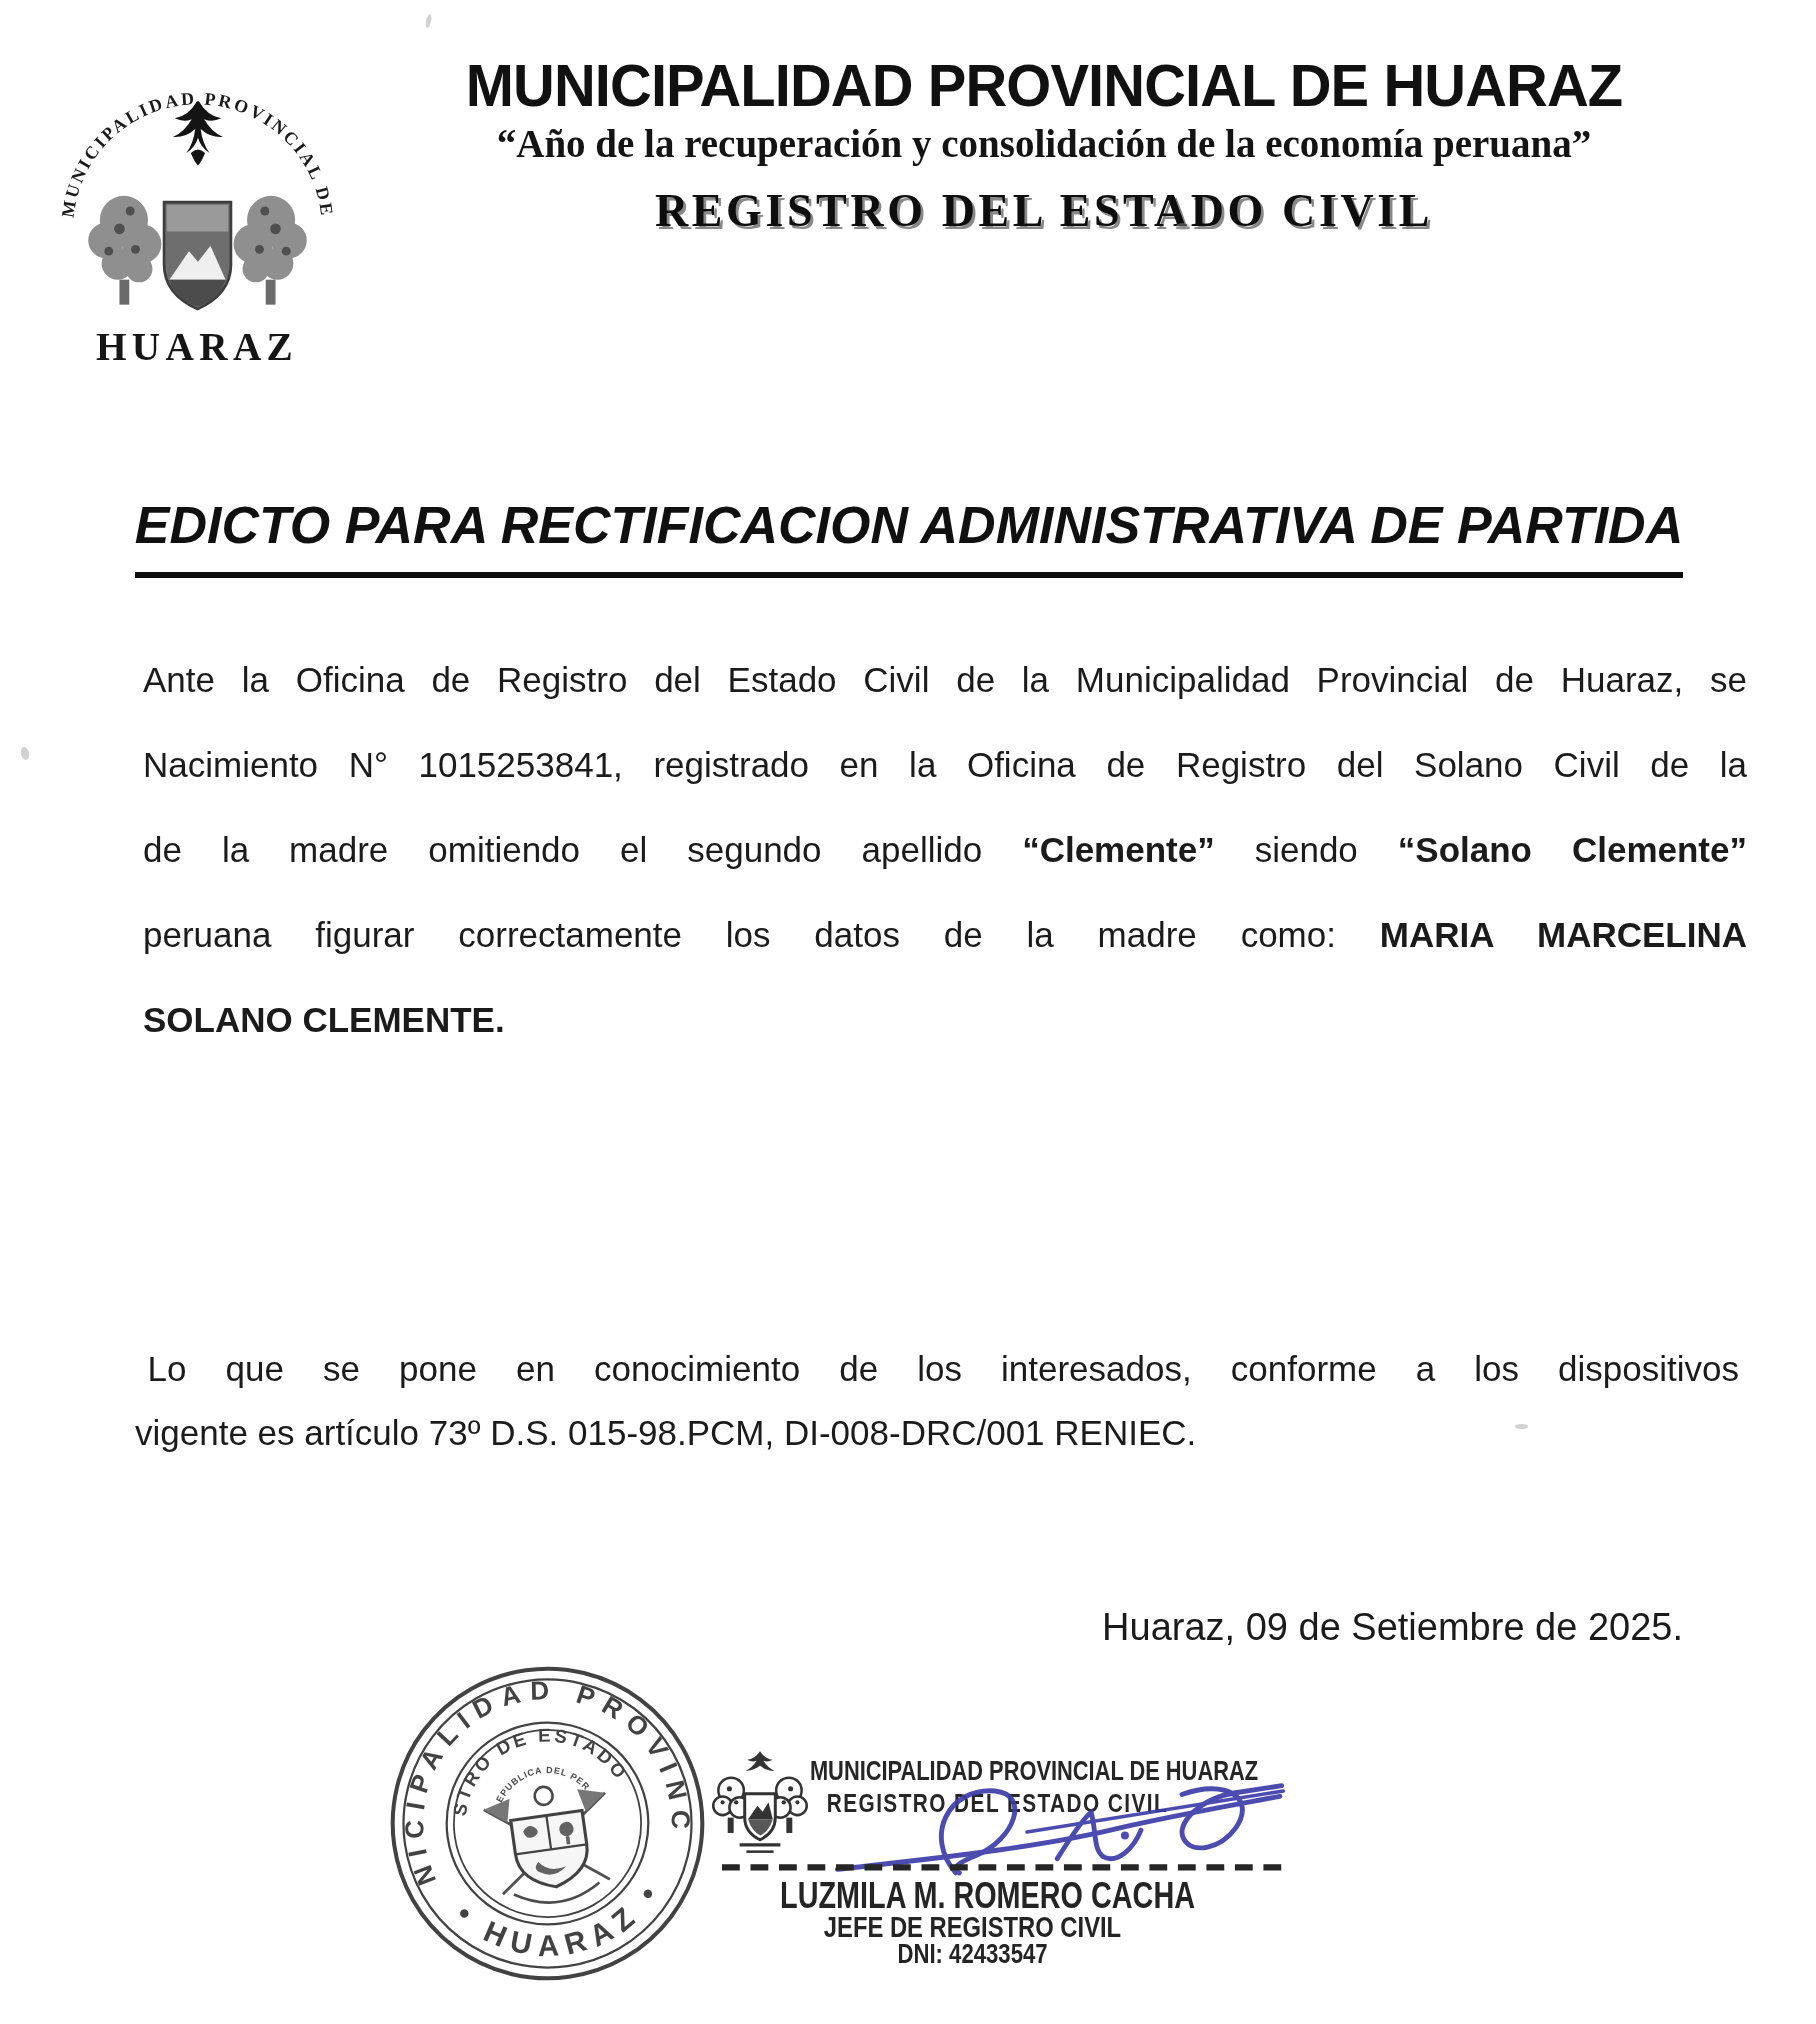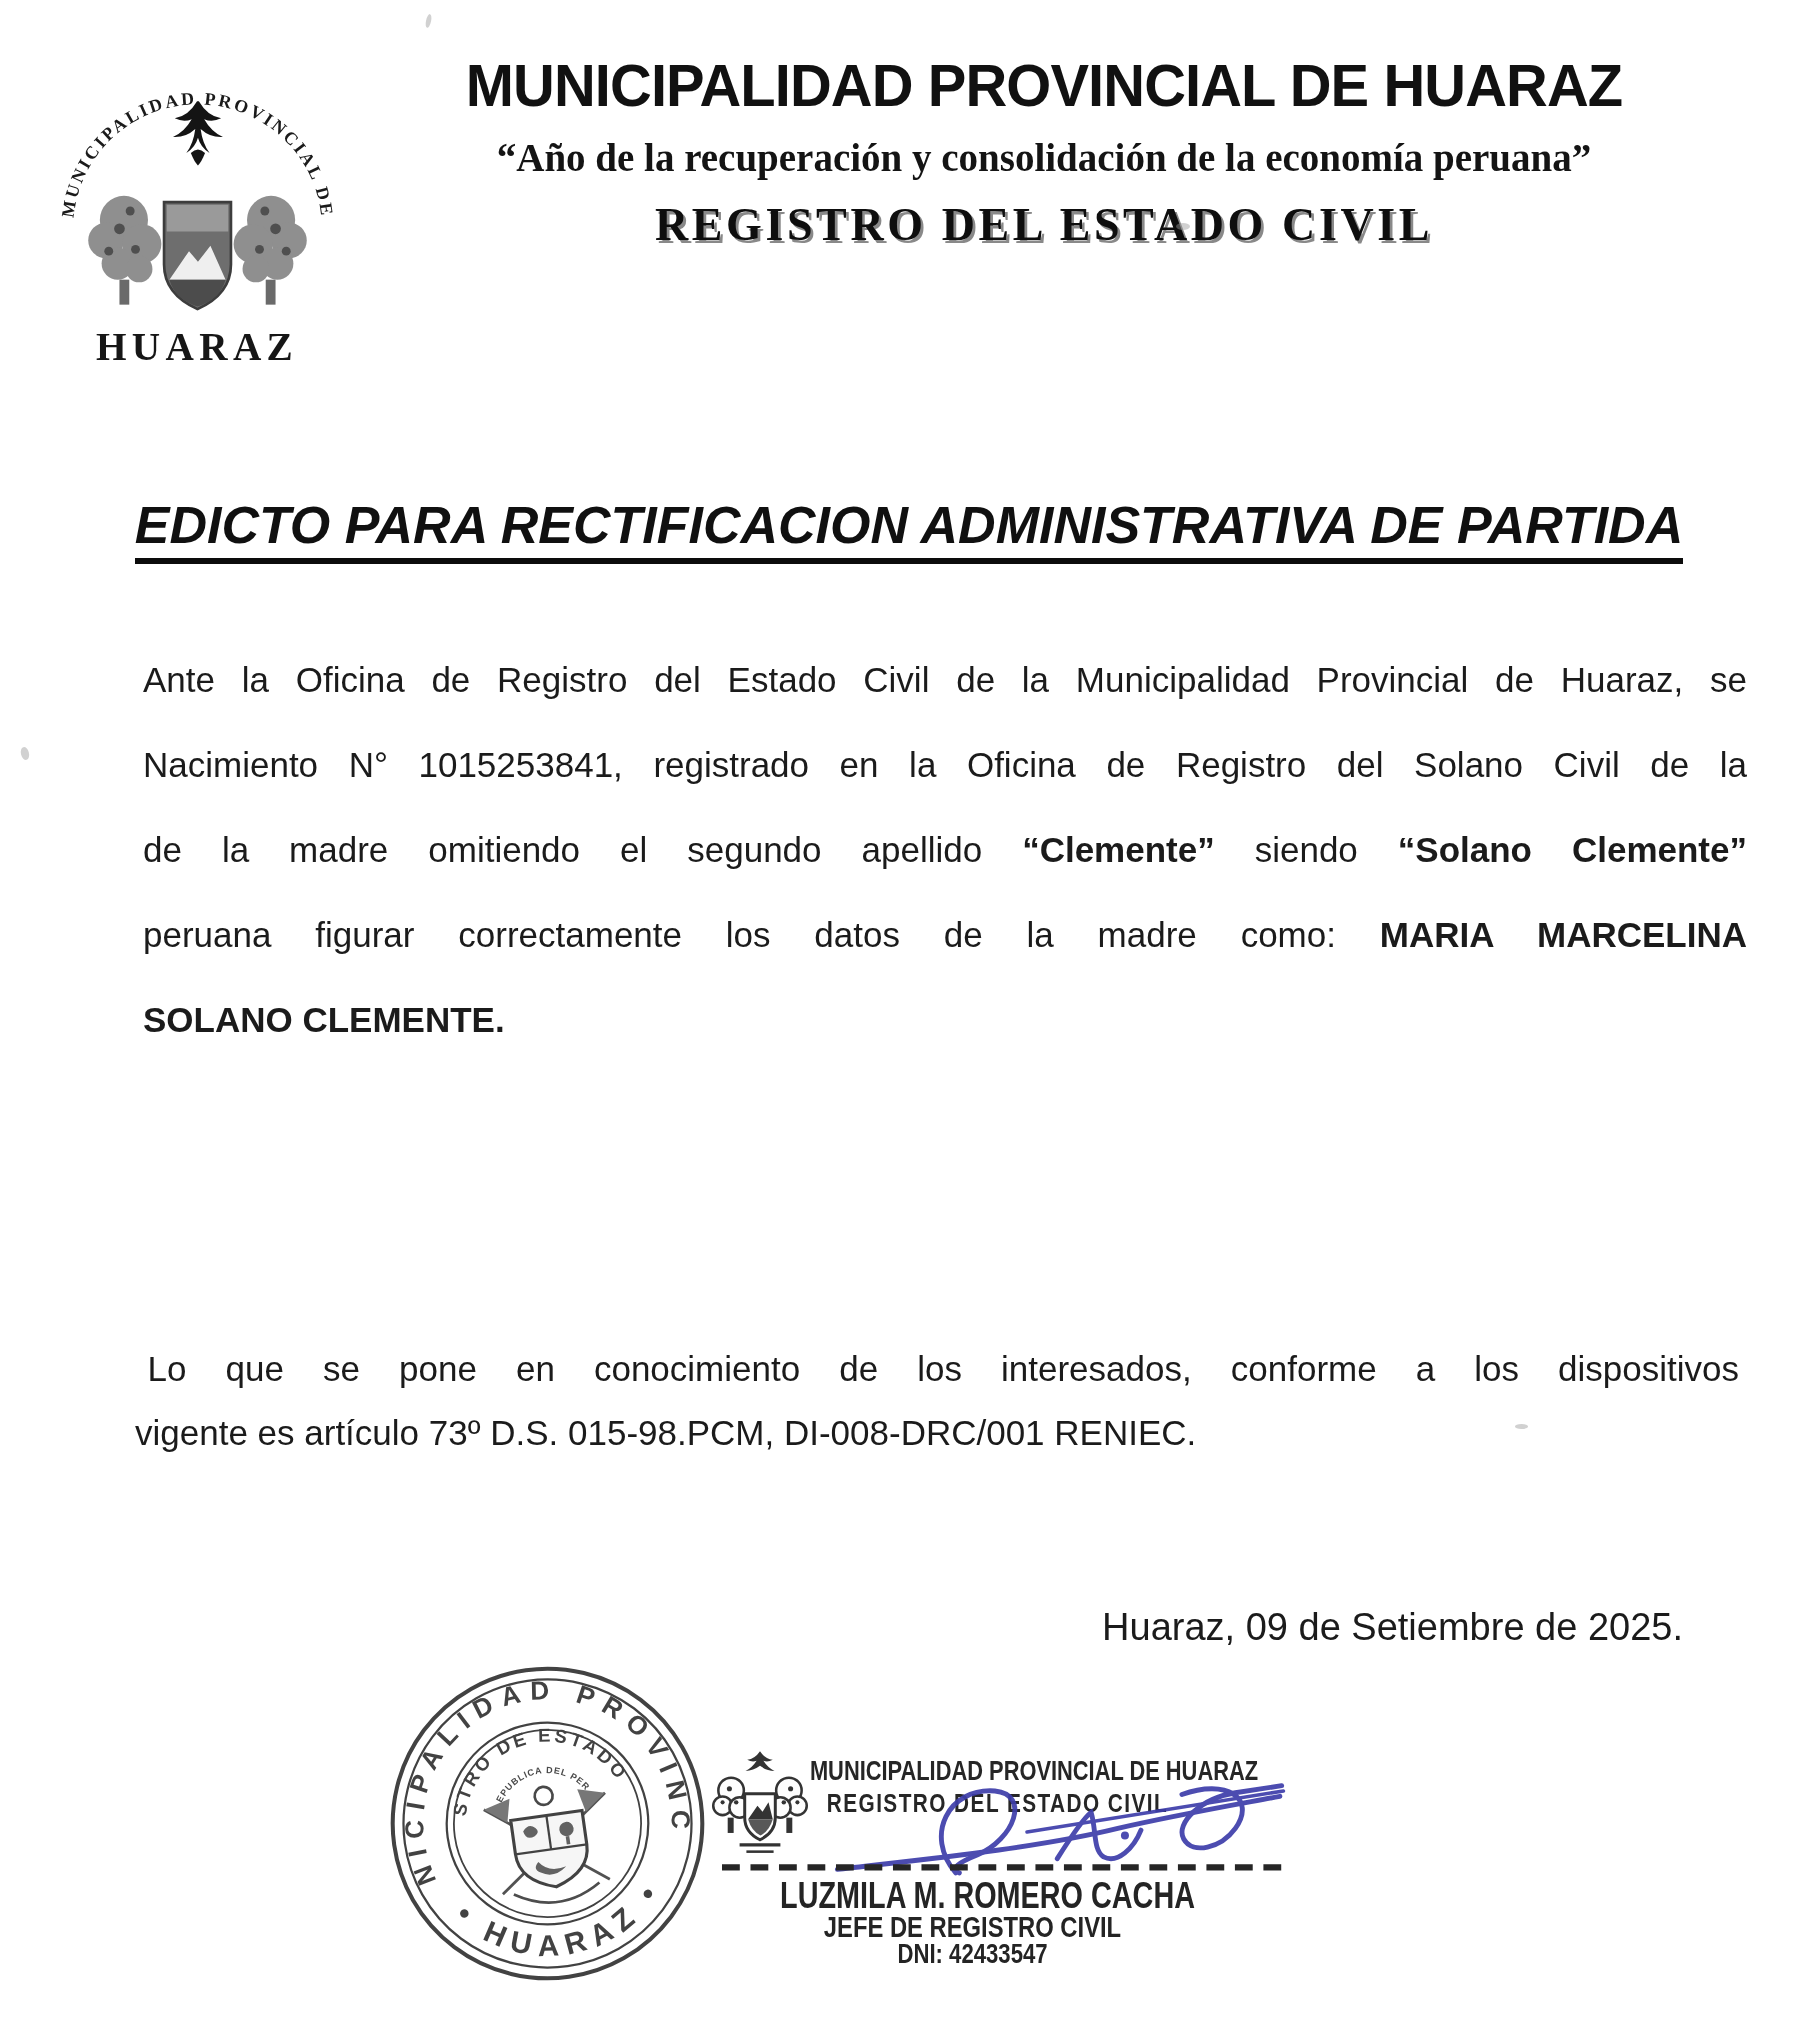--- a/index.html
+++ b/index.html
@@ -11,34 +11,34 @@
   }
 
   
   .logo { position:absolute; left:55px; top:46px; width:285px; height:330px; }
   .header-text { position:absolute; left:349px; top:52px; width:1390px; text-align:center; }
   .muni-title {
     font-family:"Liberation Sans", sans-serif; font-weight:700;
     font-size:59px; letter-spacing:-0.9px; color:#111; transform:scaleX(0.98);
   }
   .motto {
-    margin-top:15px; font-family:"Liberation Serif", serif; font-weight:700;
+    margin-top:1px; font-family:"Liberation Serif", serif; font-weight:700;
     font-size:39px; color:#141414;
   }
   .office {
     margin-top:18px; font-family:"Liberation Serif", serif; font-weight:700;
     font-size:46px; letter-spacing:3.6px; color:#0e0e0e;
     text-shadow:2.7px 2.7px 0 rgba(40,40,40,0.55);
   }
 
   
   .edict-wrap { position:absolute; left:107px; top:495px; width:1604px; text-align:center; }
   .edict-title {
     display:inline-block; font-weight:700; font-style:italic; font-size:52px;
-    letter-spacing:0px; color:#101010; padding-bottom:3px; border-bottom:6.2px solid #0c0c0c;
+    letter-spacing:0px; color:#101010; padding-bottom:17px; border-bottom:6.2px solid #0c0c0c;
   }
 
   
   .body-p { position:absolute; left:135px; width:1604px; font-size:35px; color:#1b1b1b; }
   .p1 { top:637px; line-height:85px;margin-left:8px; }
   .p2 { top:1337px; line-height:64px; }
   .line { text-align:justify; text-align-last:justify; }
   .line.last { text-align-last:left; }
   .line.indent { padding-left:12.5px; }
   .b { font-weight:700; }

